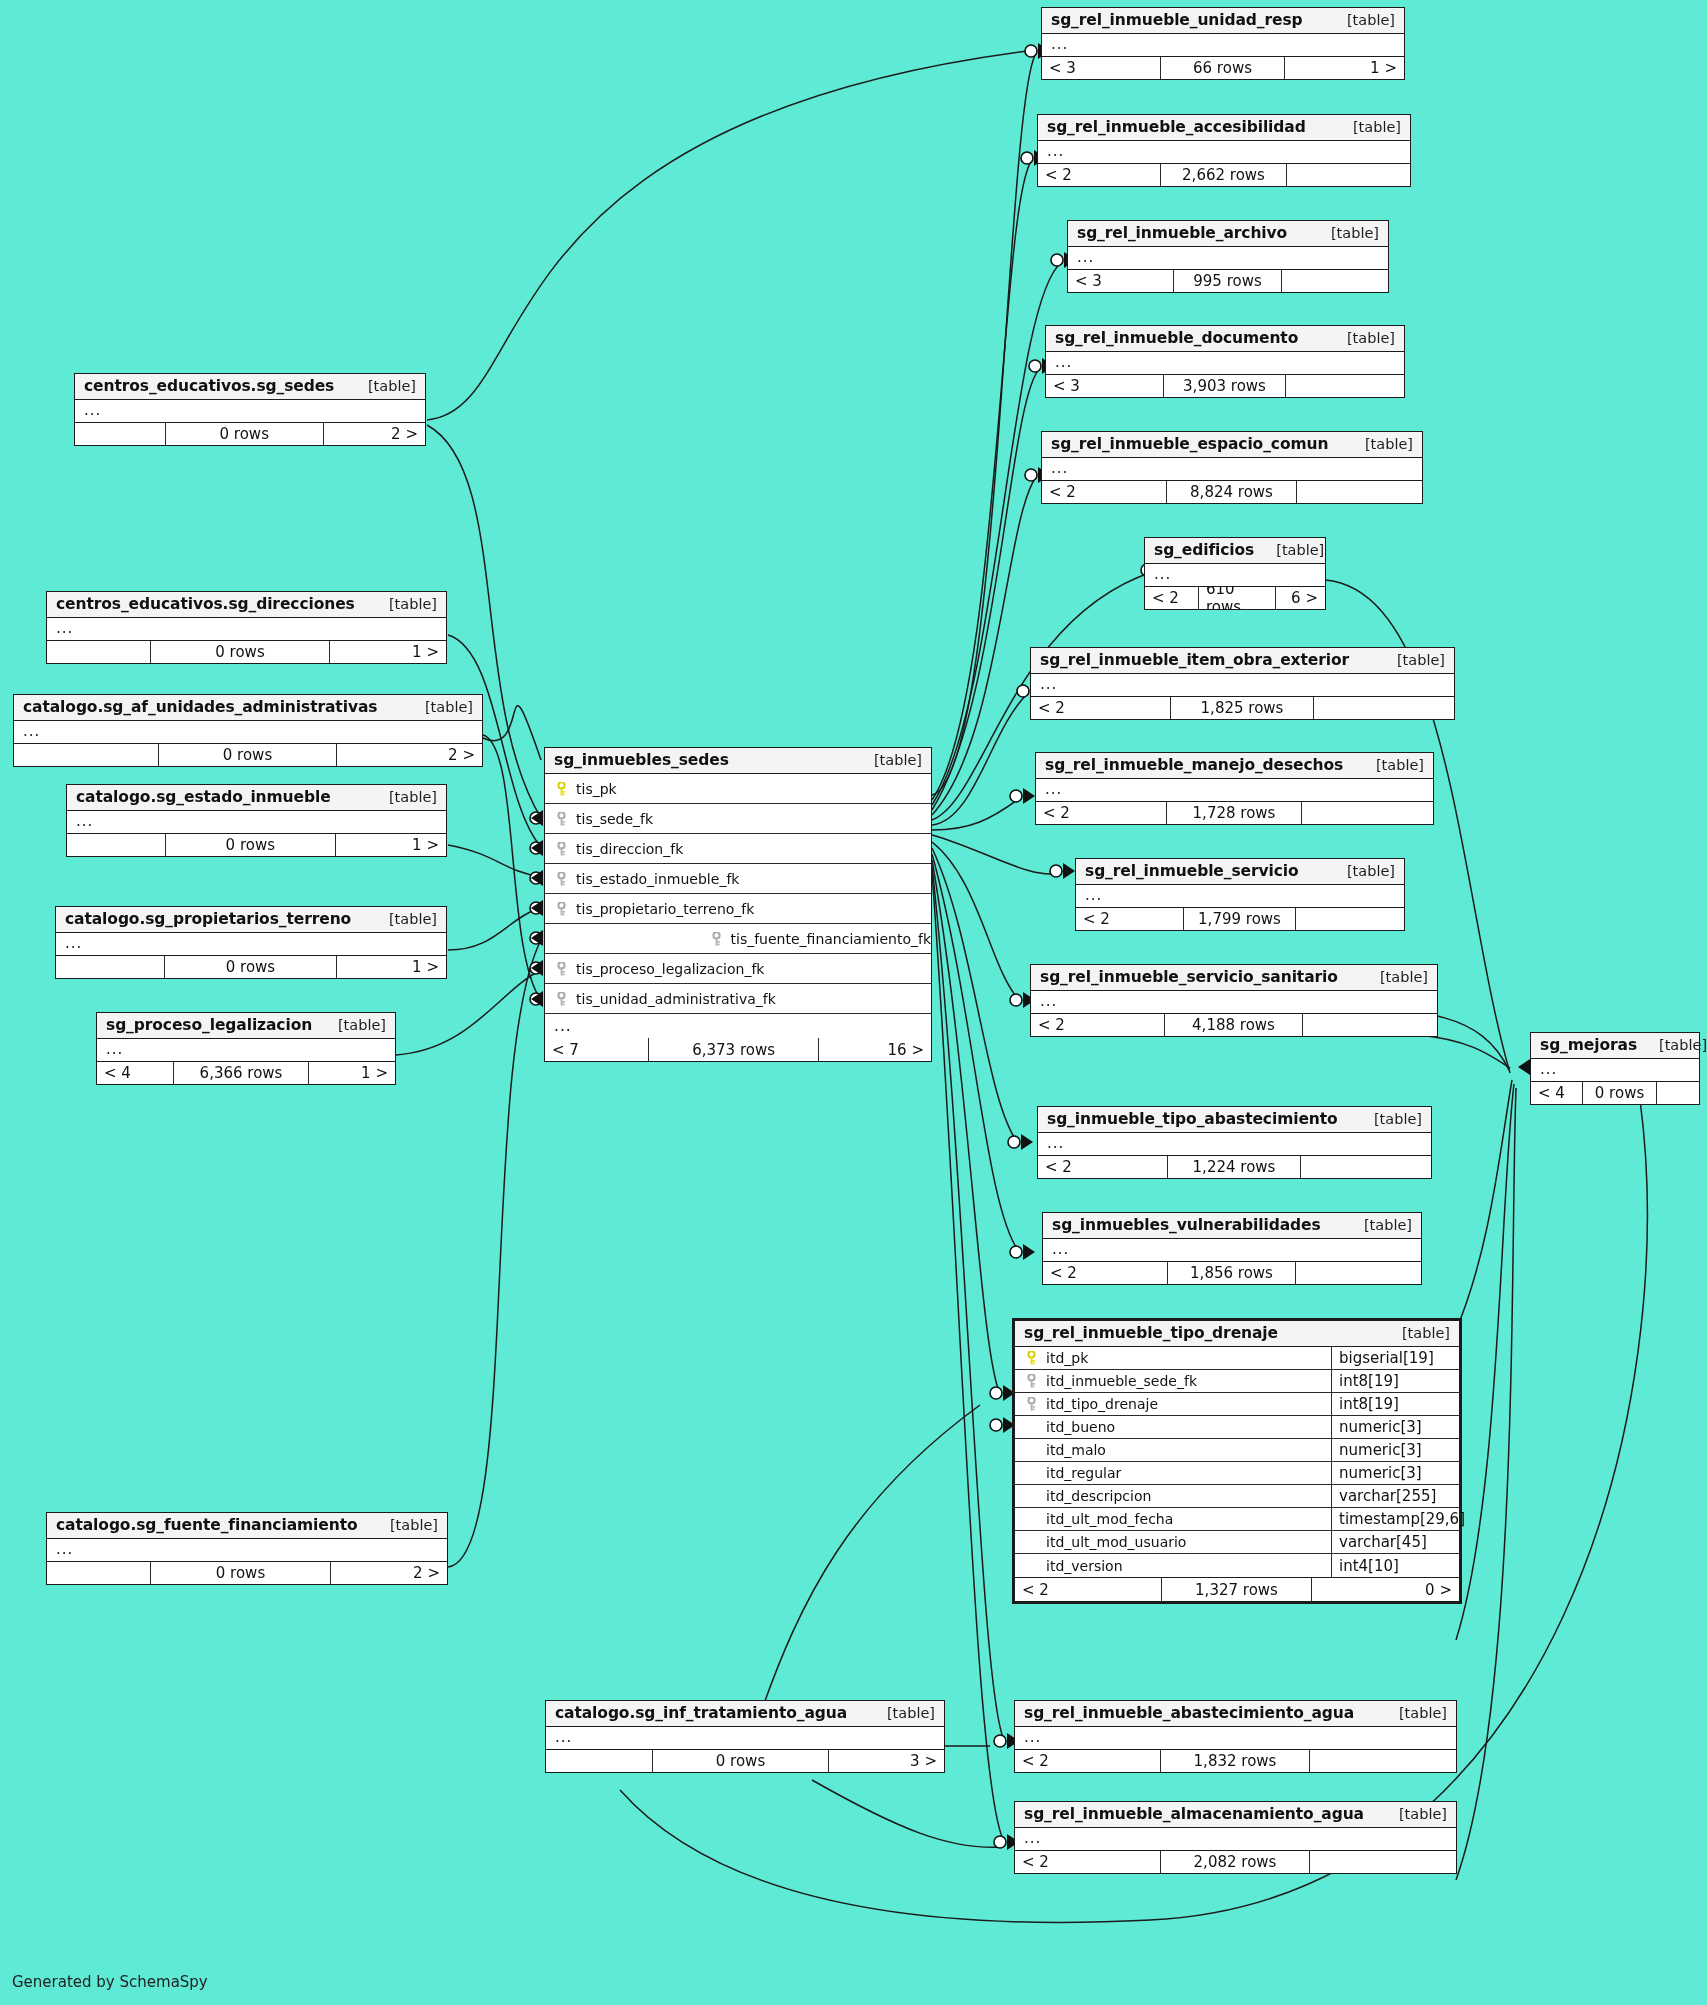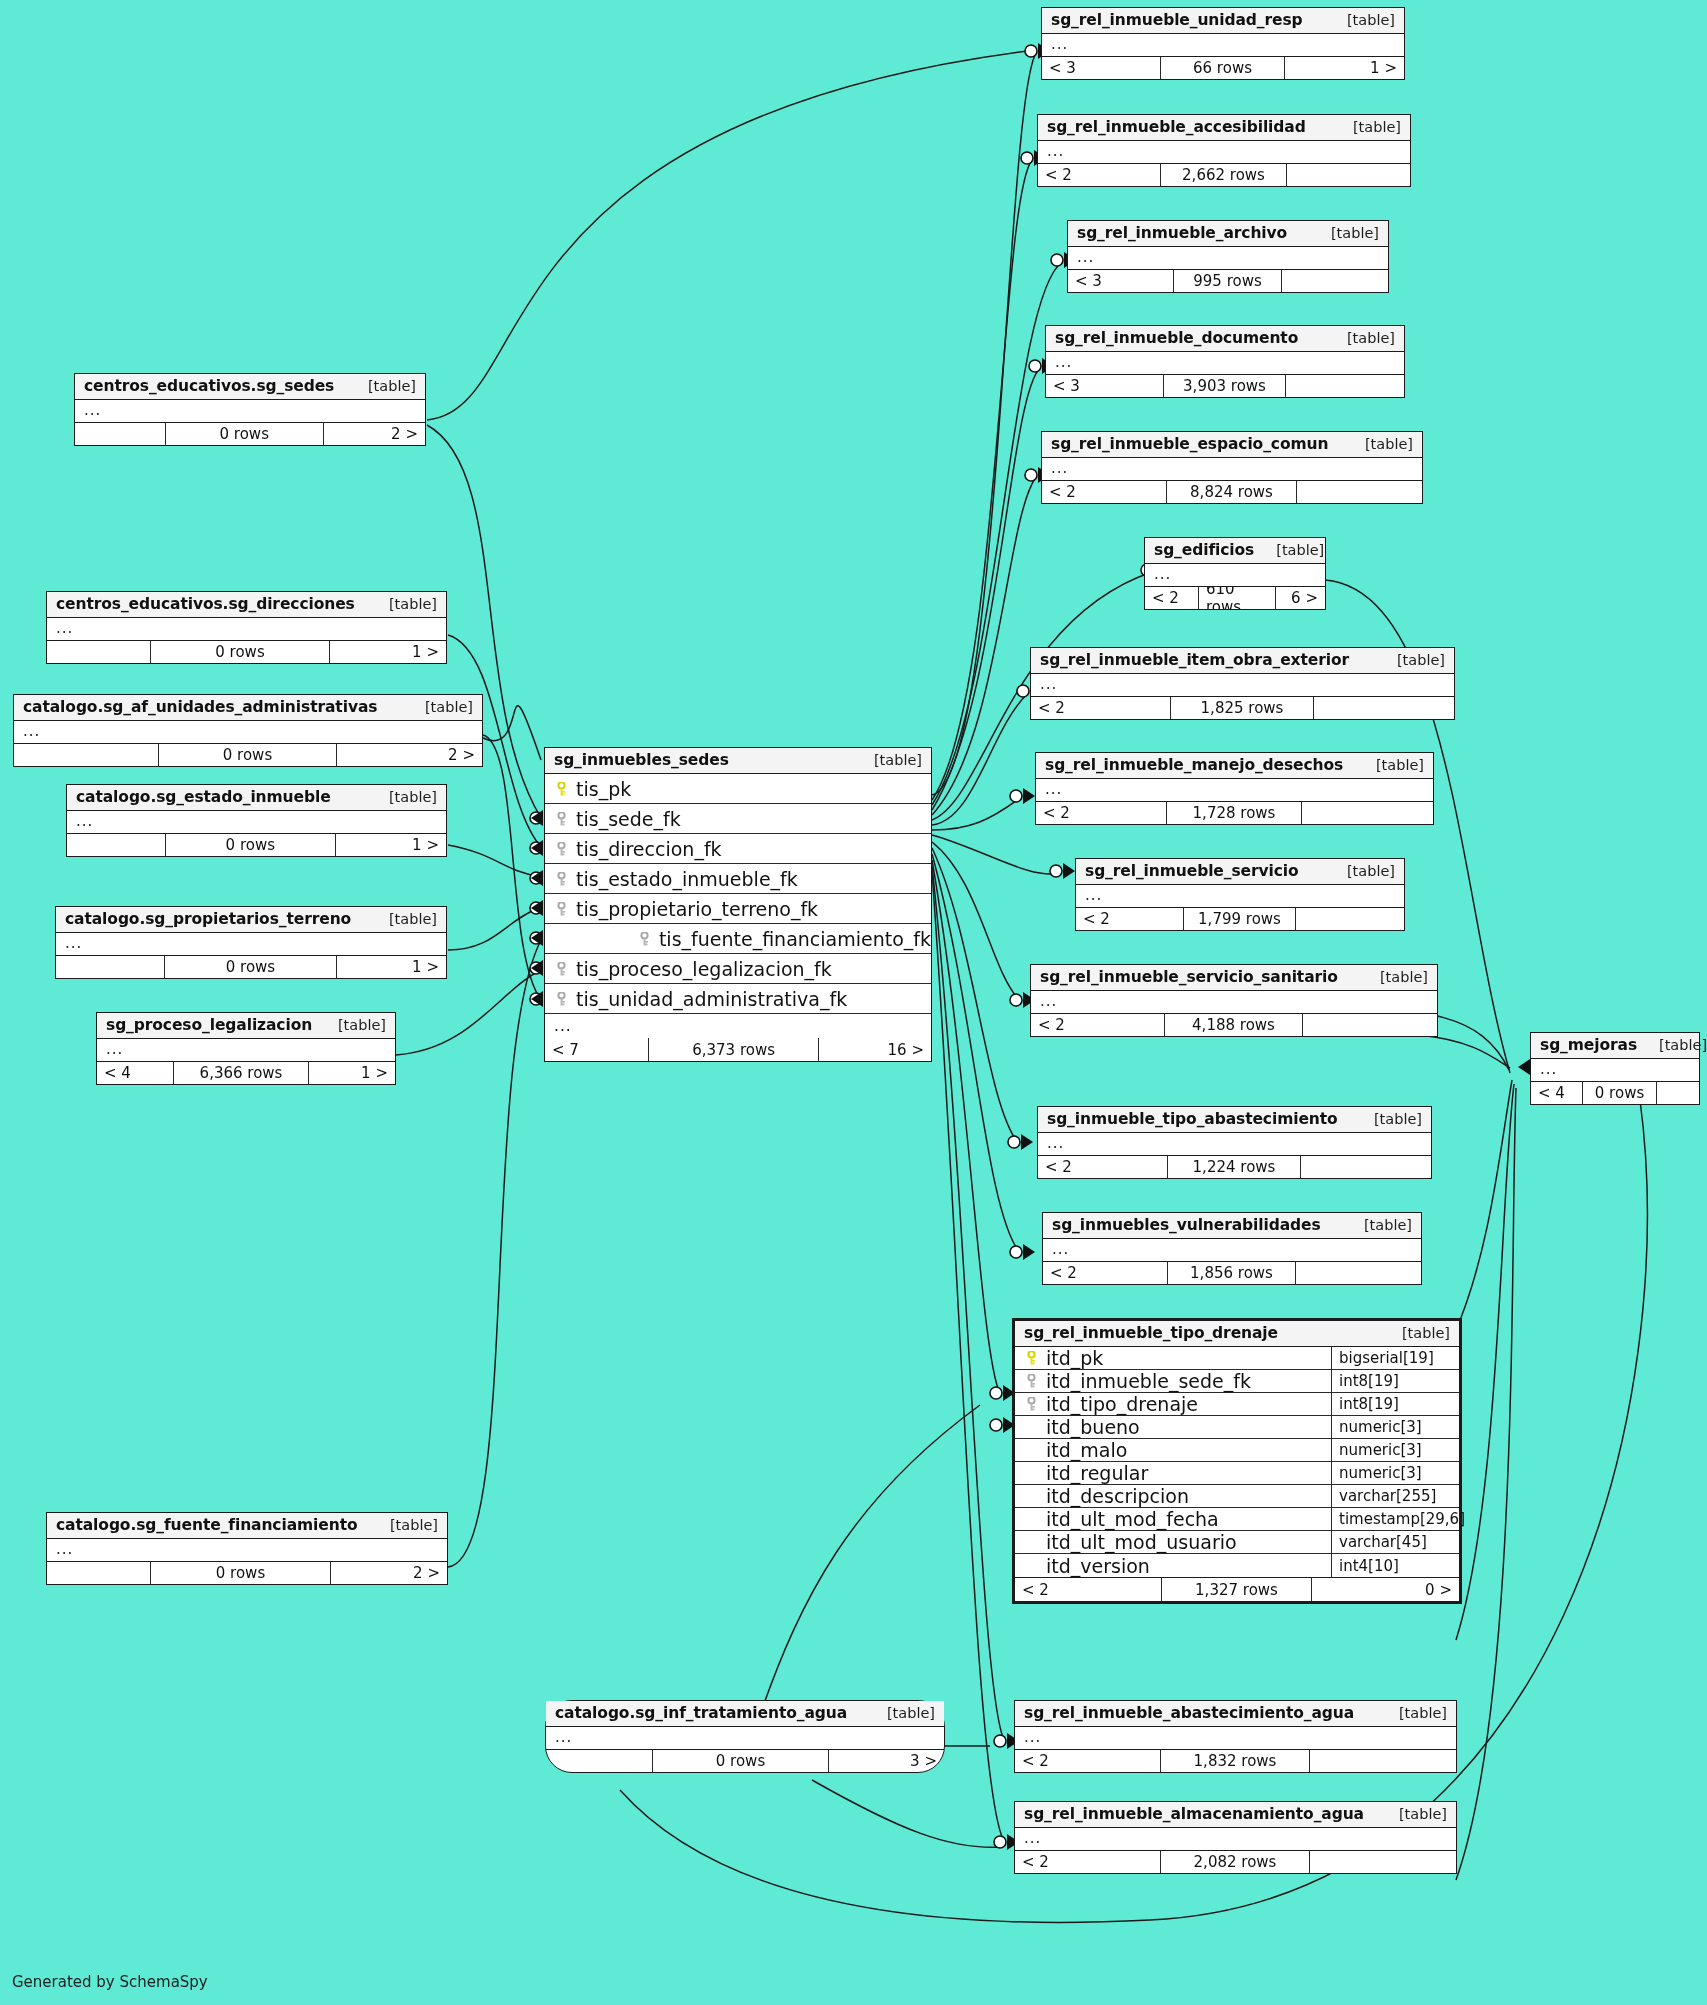--- a/index.html
+++ b/index.html
@@ -80,21 +80,21 @@
     white-space: nowrap;
   }
   .tbl .col:last-child { border-bottom: none; }
   .tbl .col .keybox {
     width: 17px;
     display: inline-flex;
     justify-content: center;
     align-items: center;
     flex: 0 0 17px;
   }
-  .tbl .col .cname { padding-left: 6px; font-size: 19px; }
+  .tbl .col .cname { padding-left: 6px; font-size: 14px; }
   .tbl .col .ctype {
     margin-left: auto;
     border-left: 1.2px solid #2a2a2a;
     width: 128px;
     flex: 0 0 128px;
     height: 100%;
     display: flex;
     align-items: center;
     padding-left: 7px;
     box-sizing: border-box;
@@ -603,21 +603,21 @@
       <span class="ttype">[table]</span>
     </div>
     <div class="ellipsis-row">...</div>
     <div class="foot">
       <span class="c left" style="width:26%"></span>
       <span class="c mid" style="width:45%">0 rows</span>
       <span class="c right" style="width:29%">2 &gt;</span>
     </div>
   </div>
 
-  <div class="tbl" style="left:545px; top:1700px; width:400px;border-radius:27px;">
+  <div class="tbl" style="left:545px; top:1700px; width:400px;">
     <div class="hdr">
       <span class="tname">catalogo.sg_inf_tratamiento_agua</span>
       <span class="ttype">[table]</span>
     </div>
     <div class="ellipsis-row">...</div>
     <div class="foot">
       <span class="c left" style="width:27%"></span>
       <span class="c mid" style="width:44%">0 rows</span>
       <span class="c right" style="width:29%">3 &gt;</span>
     </div>

